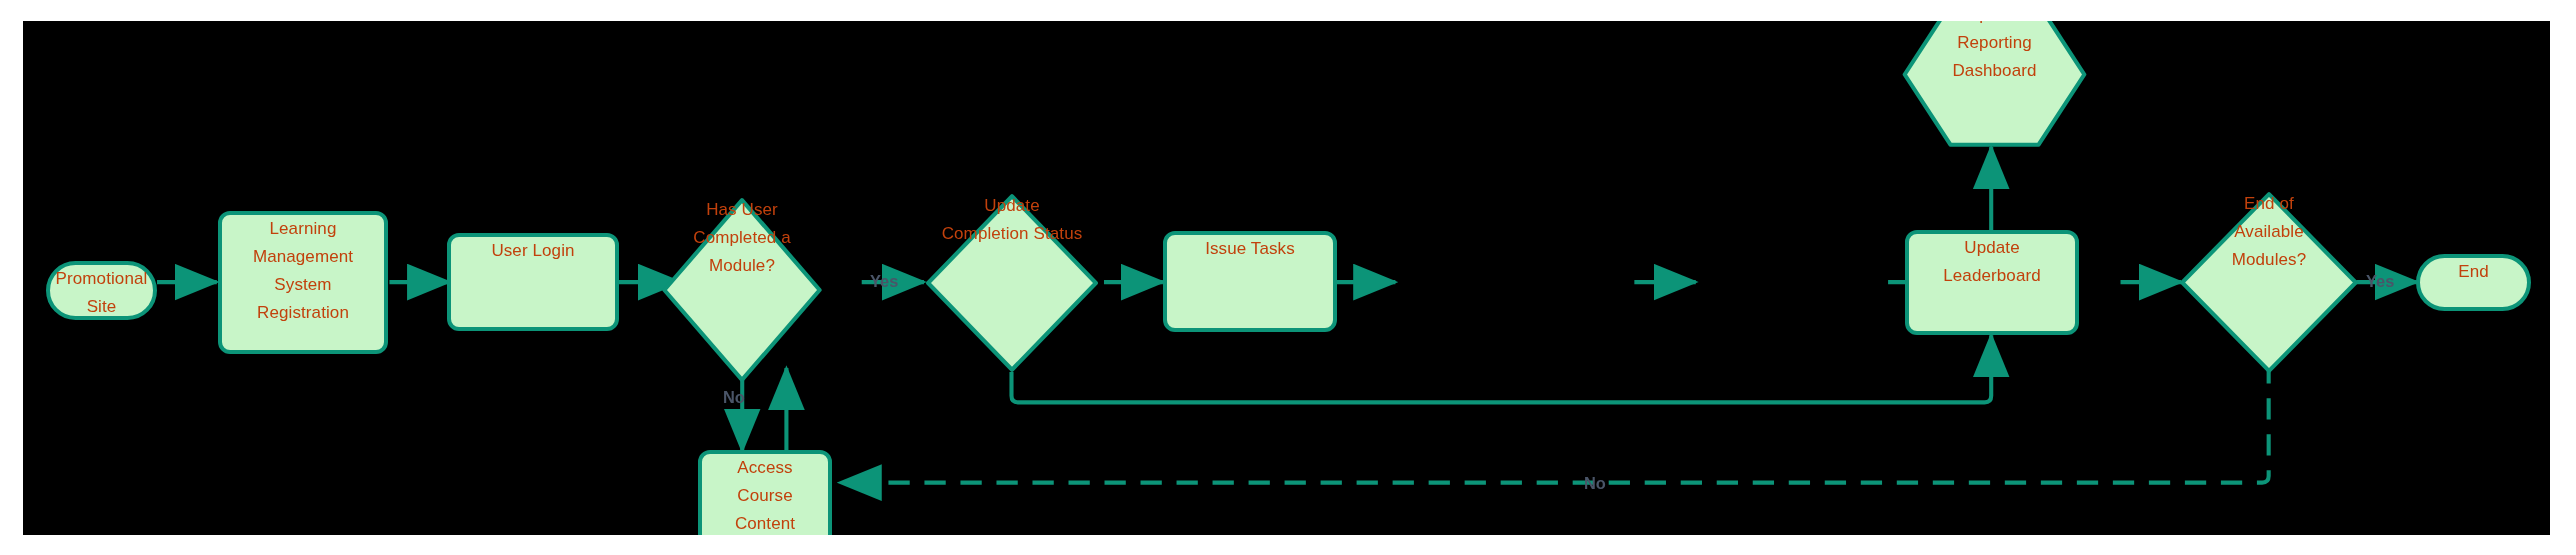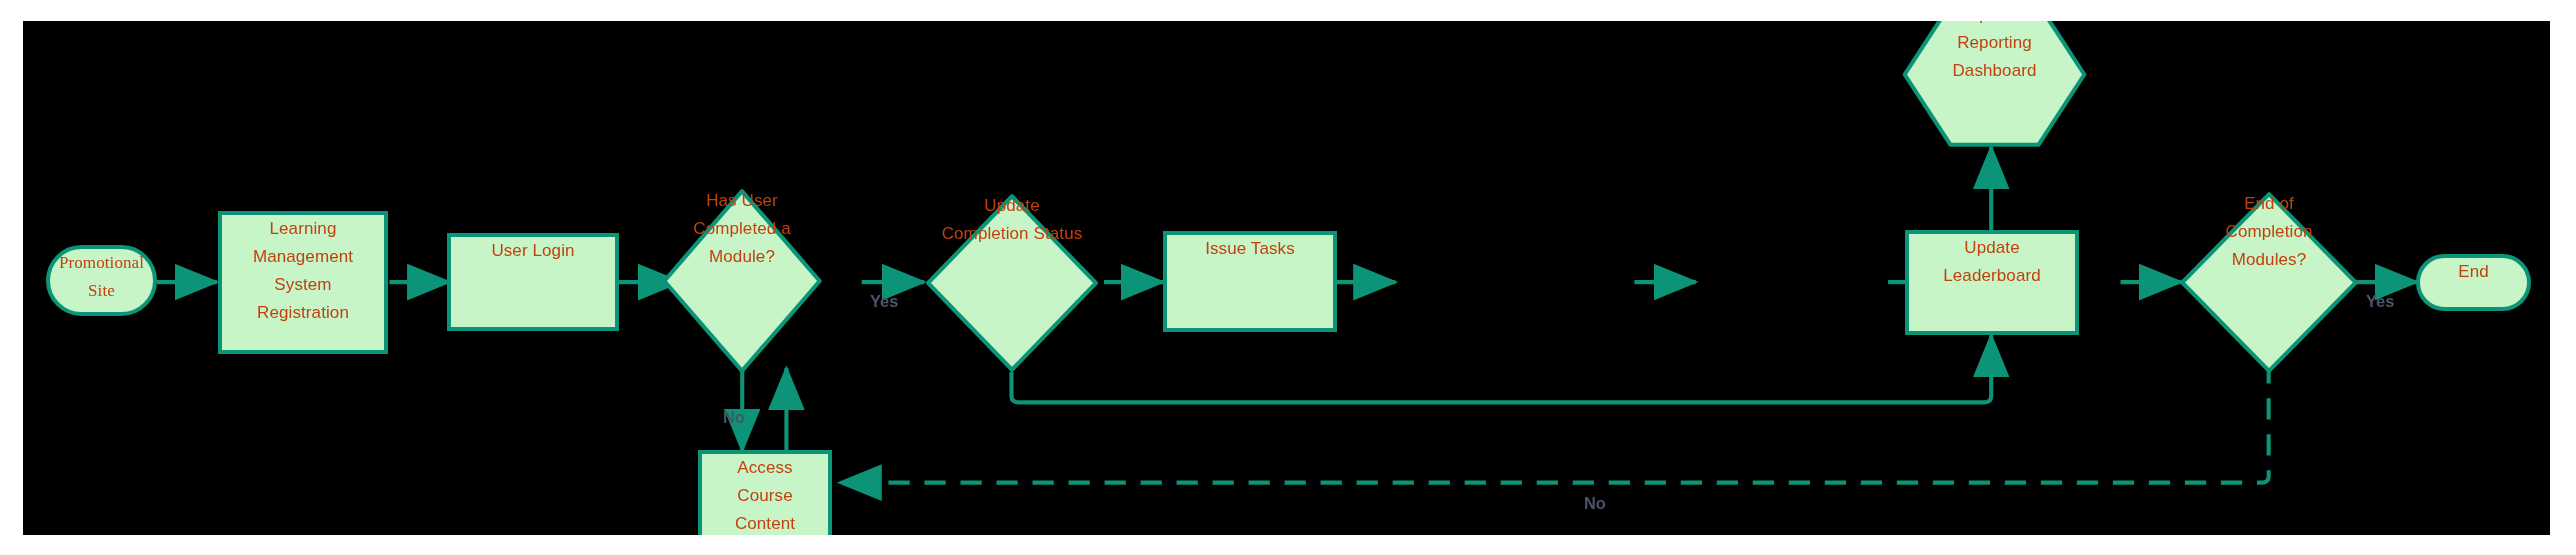--- a/index.html
+++ b/index.html
@@ -50,21 +50,21 @@
   .node .txt {
     position: relative;
     z-index: 2;
     padding: 0 4.9px;
     white-space: pre-line;
   }
   
   .n-rect {
     background: #C8F5C8;
     border: 4.1px solid #0C9478;
-    border-radius: 0;
+    border-radius: 12px;
   }
   
   .n-stadium {
     background: #C8F5C8;
     border: 4.1px solid #0C9478;
     border-radius: 818px;
   }
   
   .n-shape {
     background: transparent;
@@ -77,21 +77,20 @@
   }
   .edge-label {
     position: absolute;
     font-size: 16.4px;
     font-weight: bold;
     color: #4a5568;
     background: transparent;
     white-space: nowrap;
     z-index: 5;
     line-height: 16.4px;
-    margin-top: 20px;
   }
 </style>
 </head>
 <body>
 
 <div id="stage">
   <div id="canvas">
 
     <svg id="edges" viewBox="0 0 3086 628" width="2527" height="514">
       <defs>
@@ -124,37 +123,37 @@
 
       <path d="M 2404,256 L 2404,154" stroke="#0C9478" stroke-width="5" fill="none" marker-end="url(#ah)"></path>
 
       <path d="M 2562,319 L 2636,319" stroke="#0C9478" stroke-width="5" fill="none" marker-end="url(#ah)"></path>
 
       <path d="M 2850,319 L 2924,319" stroke="#0C9478" stroke-width="5" fill="none" marker-end="url(#ah)"></path>
 
       <path d="M 2743,417 L 2743,556 Q 2743,564 2735,564 L 997,564" stroke="#0C9478" stroke-width="5" fill="none" stroke-dasharray="26,18" marker-end="url(#ah)"></path>
     </svg>
 
-    <div class="node n-stadium" style="left:23px; top:224px; width:111px; height:71px;font-family:Liberation Serif, serif;">
+    <div class="node n-stadium" style="left:23px; top:240px; width:111px; height:59px;">
       <span class="txt">Promotional
 Site</span>
     </div>
 
     <div class="node n-rect" style="left:195px; top:190px; width:170px; height:143px;">
       <span class="txt">Learning
 Management
 System
 Registration</span>
     </div>
 
     <div class="node n-rect" style="left:424px; top:212px; width:172px; height:98px;">
       <span class="txt">User Login</span>
     </div>
 
-    <div class="node n-shape" style="left:637px; top:166px; width:164px; height:188px;">
+    <div class="node n-shape" style="left:637px; top:175px; width:164px; height:188px;">
       <svg width="164" height="188" viewBox="0 0 200 230">
         <polygon points="100,5 195,115 100,225 5,115" fill="#C8F5C8" stroke="#0C9478" stroke-width="5" stroke-linejoin="round"></polygon>
       </svg>
       <span class="txt">Has User
 Completed a
 Module?</span>
     </div>
 
     <div class="node n-rect" style="left:675px; top:429px; width:134px; height:106px;">
       <span class="txt">Access
@@ -188,21 +187,21 @@
       <span class="txt">Update
 Reporting
 Dashboard</span>
     </div>
 
     <div class="node n-shape" style="left:2155px; top:169px; width:182px; height:185px;">
       <svg width="182" height="185" viewBox="0 0 222 226">
         <polygon points="111,5 217,113 111,221 5,113" fill="#C8F5C8" stroke="#0C9478" stroke-width="5" stroke-linejoin="round"></polygon>
       </svg>
       <span class="txt">End of
-Completion
+Available
 Modules?</span>
     </div>
 
     <div class="node n-stadium" style="left:2393px; top:233px; width:115px; height:57px;">
       <span class="txt">End</span>
     </div>
 
     <div class="edge-label" style="left:847px; top:252px;">Yes</div>
 
     <div class="edge-label" style="left:700px; top:368px;">No</div>

